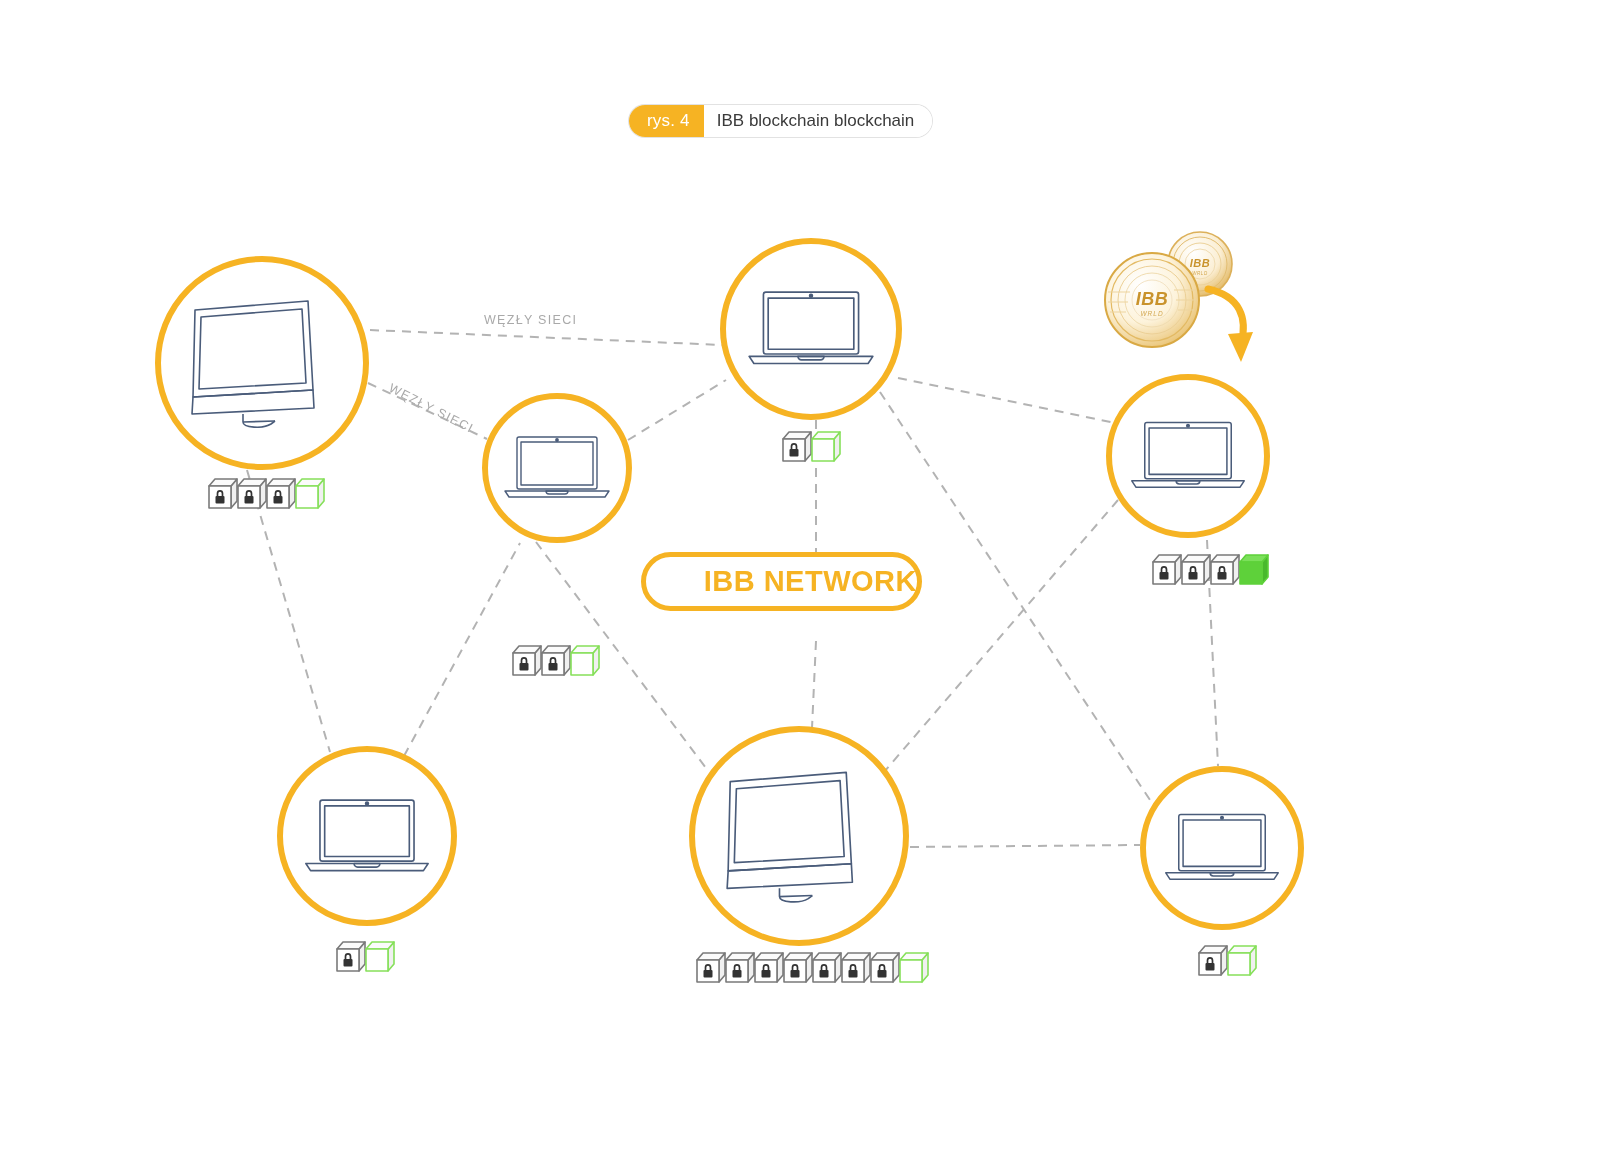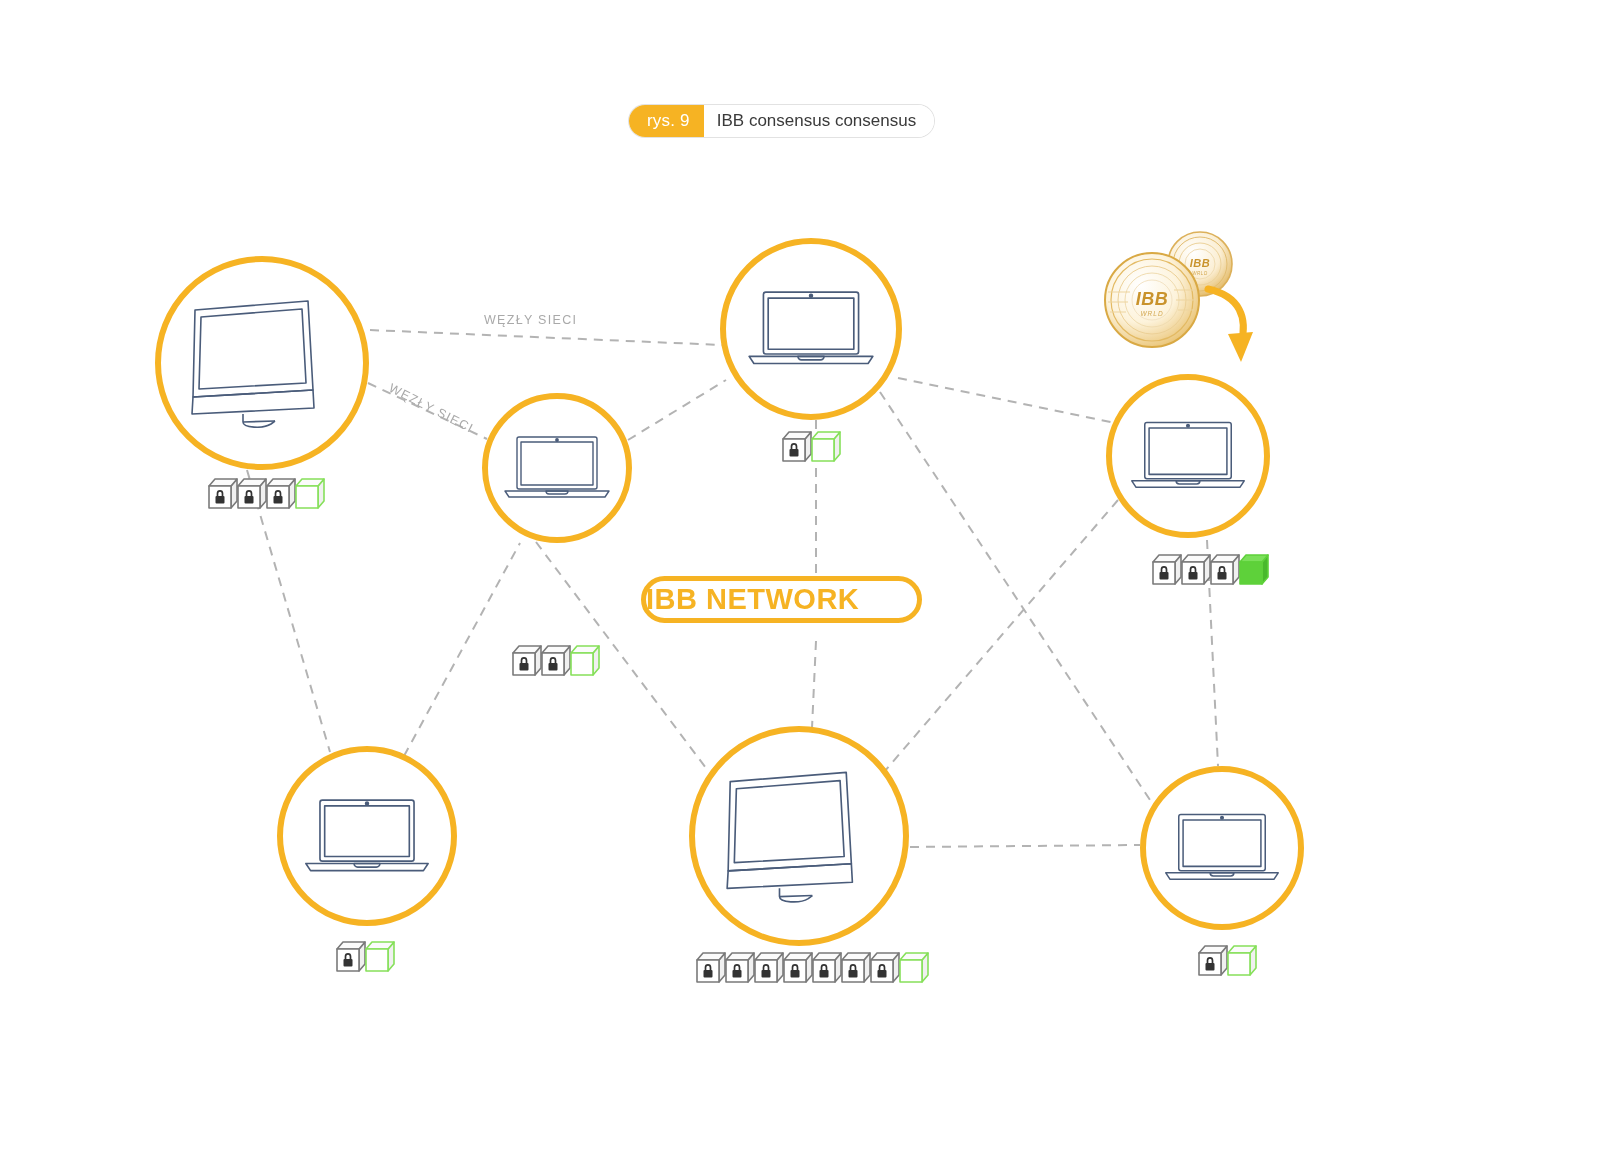--- a/index.html
+++ b/index.html
@@ -58,29 +58,29 @@
     display: flex;
     align-items: center;
     padding: 0 18px 0 13px;
     white-space: nowrap;
   }
 
   
   #network-pill {
     position: absolute;
     left: 641px;
-    top: 576px;
+    top: 552px;
     width: 281px;
-    height: 47px;
+    height: 59px;
     border: 5px solid #F6B323;
     border-radius: 33px;
     background: #ffffff;
     display: flex;
     align-items: center;
-    justify-content: flex-start;
+    justify-content: flex-end;
     box-sizing: border-box;
   }
   #network-pill .pill-label {
     color: #F6B323;
     font-size: 29px;
     font-weight: bold;
     letter-spacing: .5px;
     white-space: nowrap;
   }
 
@@ -555,21 +555,21 @@
   </div>
 
   <svg class="layer" viewBox="0 0 1624 1169" width="1624" height="1169">
     <g>
       <path d="M 1208 289 C 1240 296 1248 318 1241 344" fill="none" stroke="#F6B323" stroke-width="7" stroke-linecap="round"></path>
       <path d="M 1228 334 L 1241 362 L 1253 332 Z" fill="#F6B323"></path>
     </g>
   </svg>
 
   <div id="title-badge">
-    <div class="fig-no">rys. 9</div>
-    <div class="fig-title">IBB consensus consensus</div>
+    <div class="fig-no">rys. 4</div>
+    <div class="fig-title">IBB blockchain blockchain</div>
   </div>
 
   <div id="network-pill">
     <span class="pill-label">IBB NETWORK</span>
   </div>
 
 </div>
 
 </body></html>

